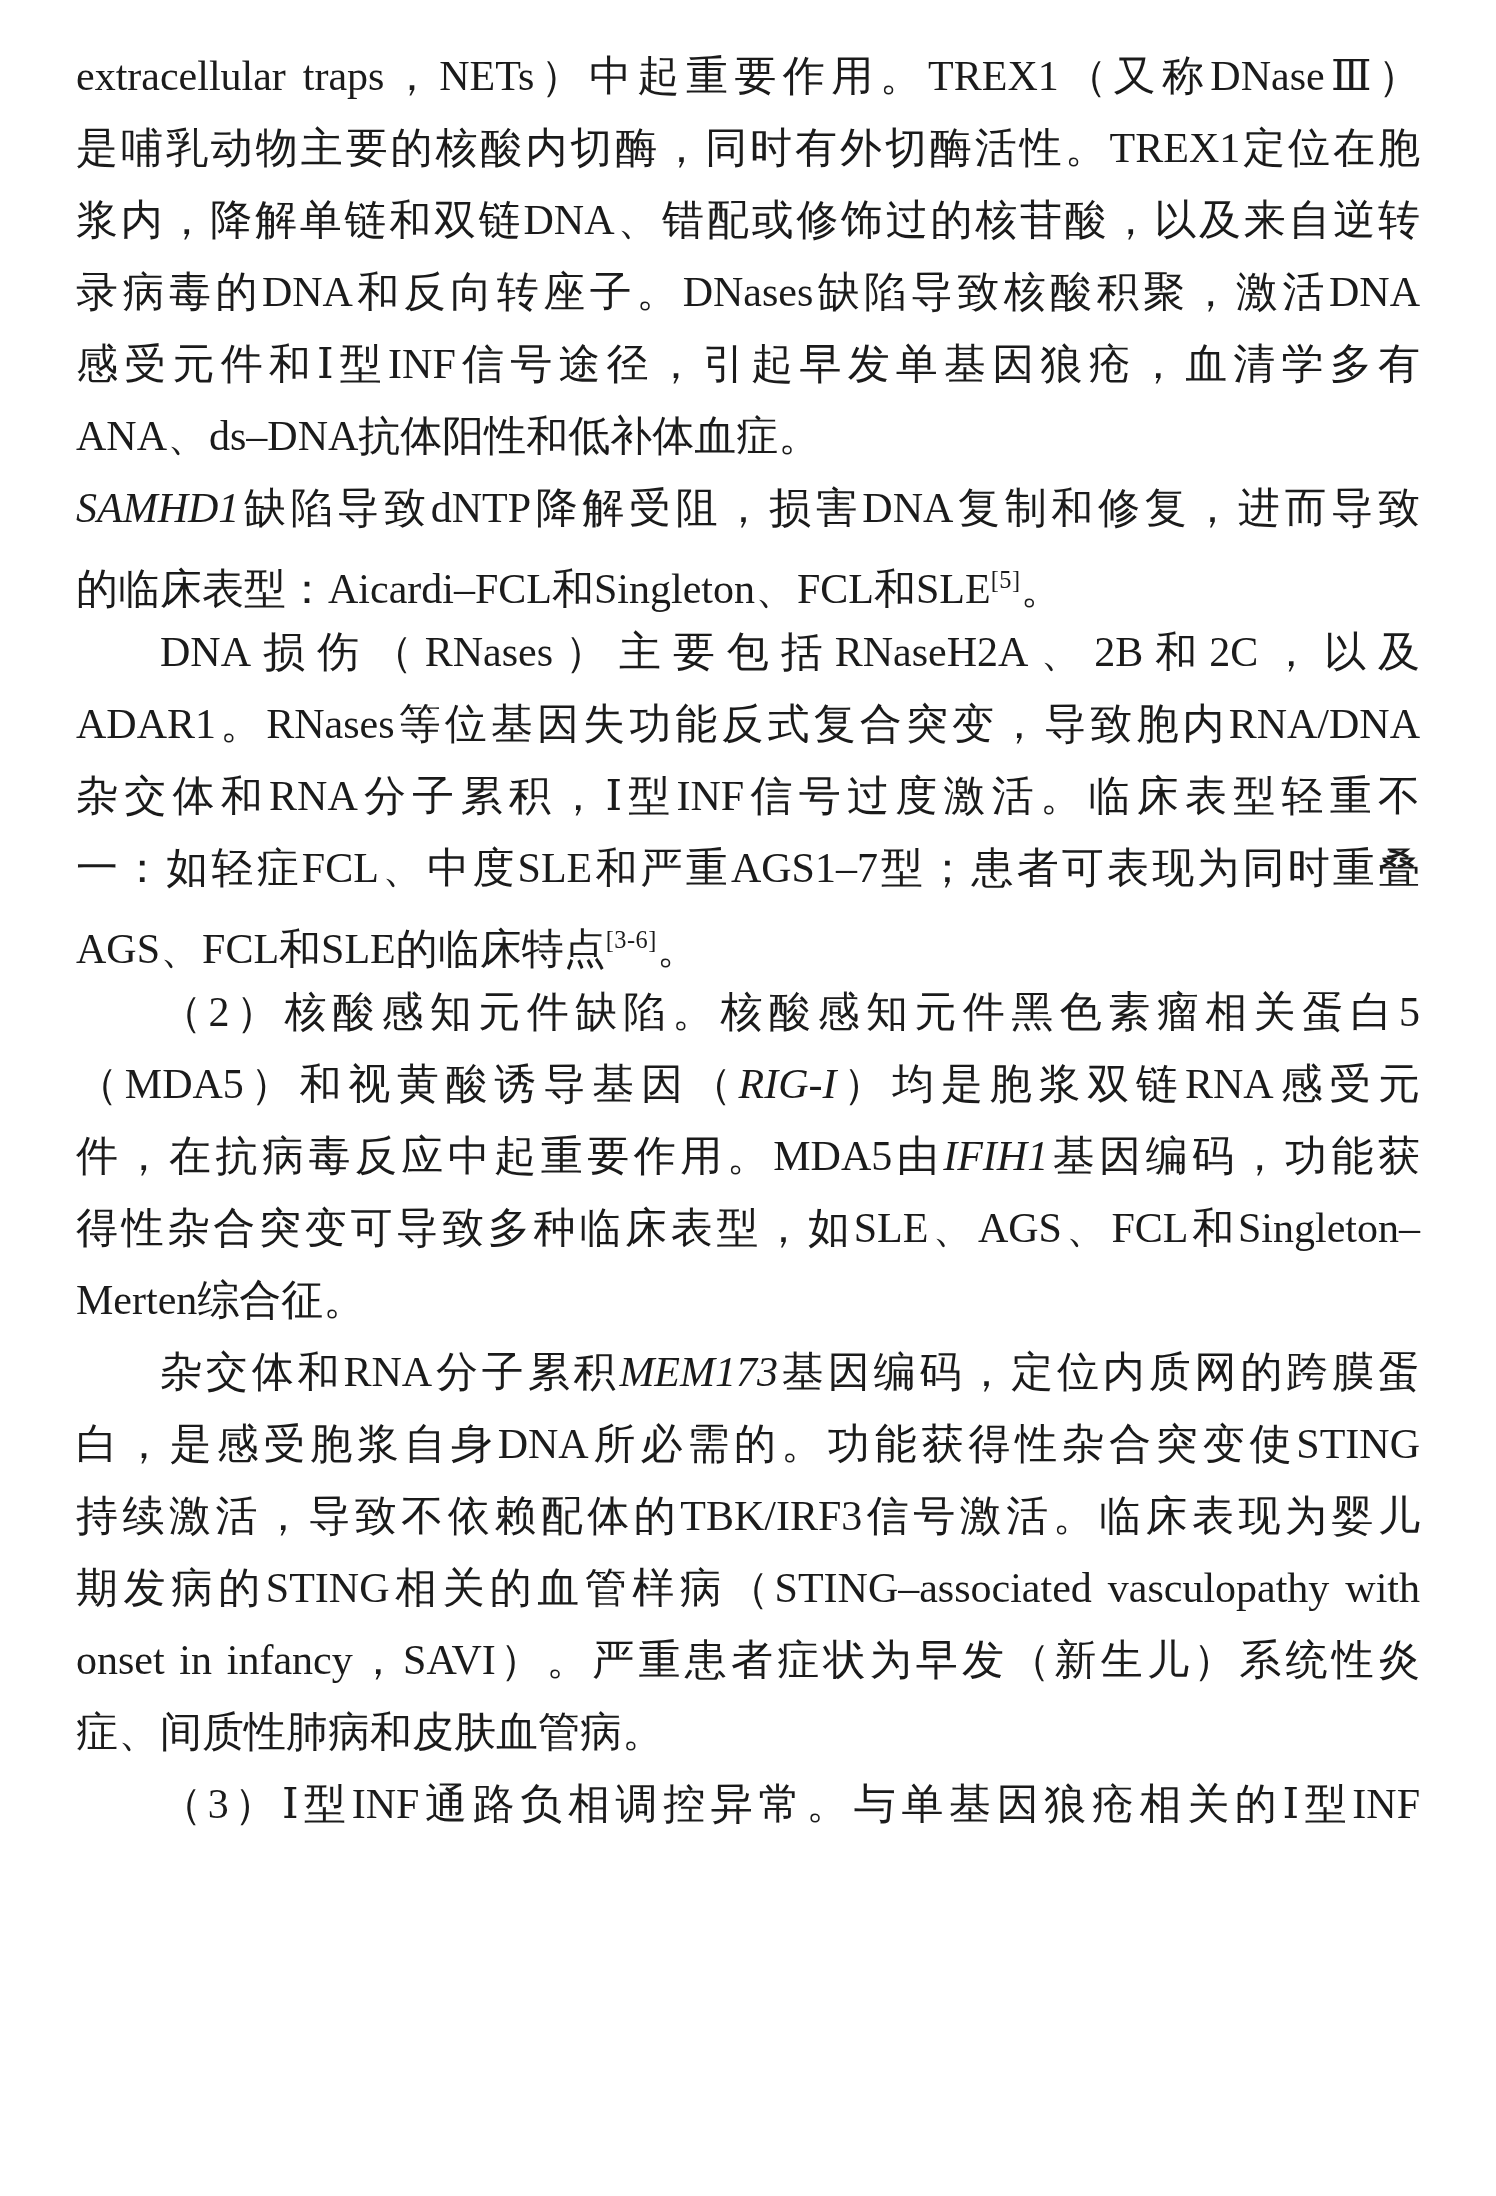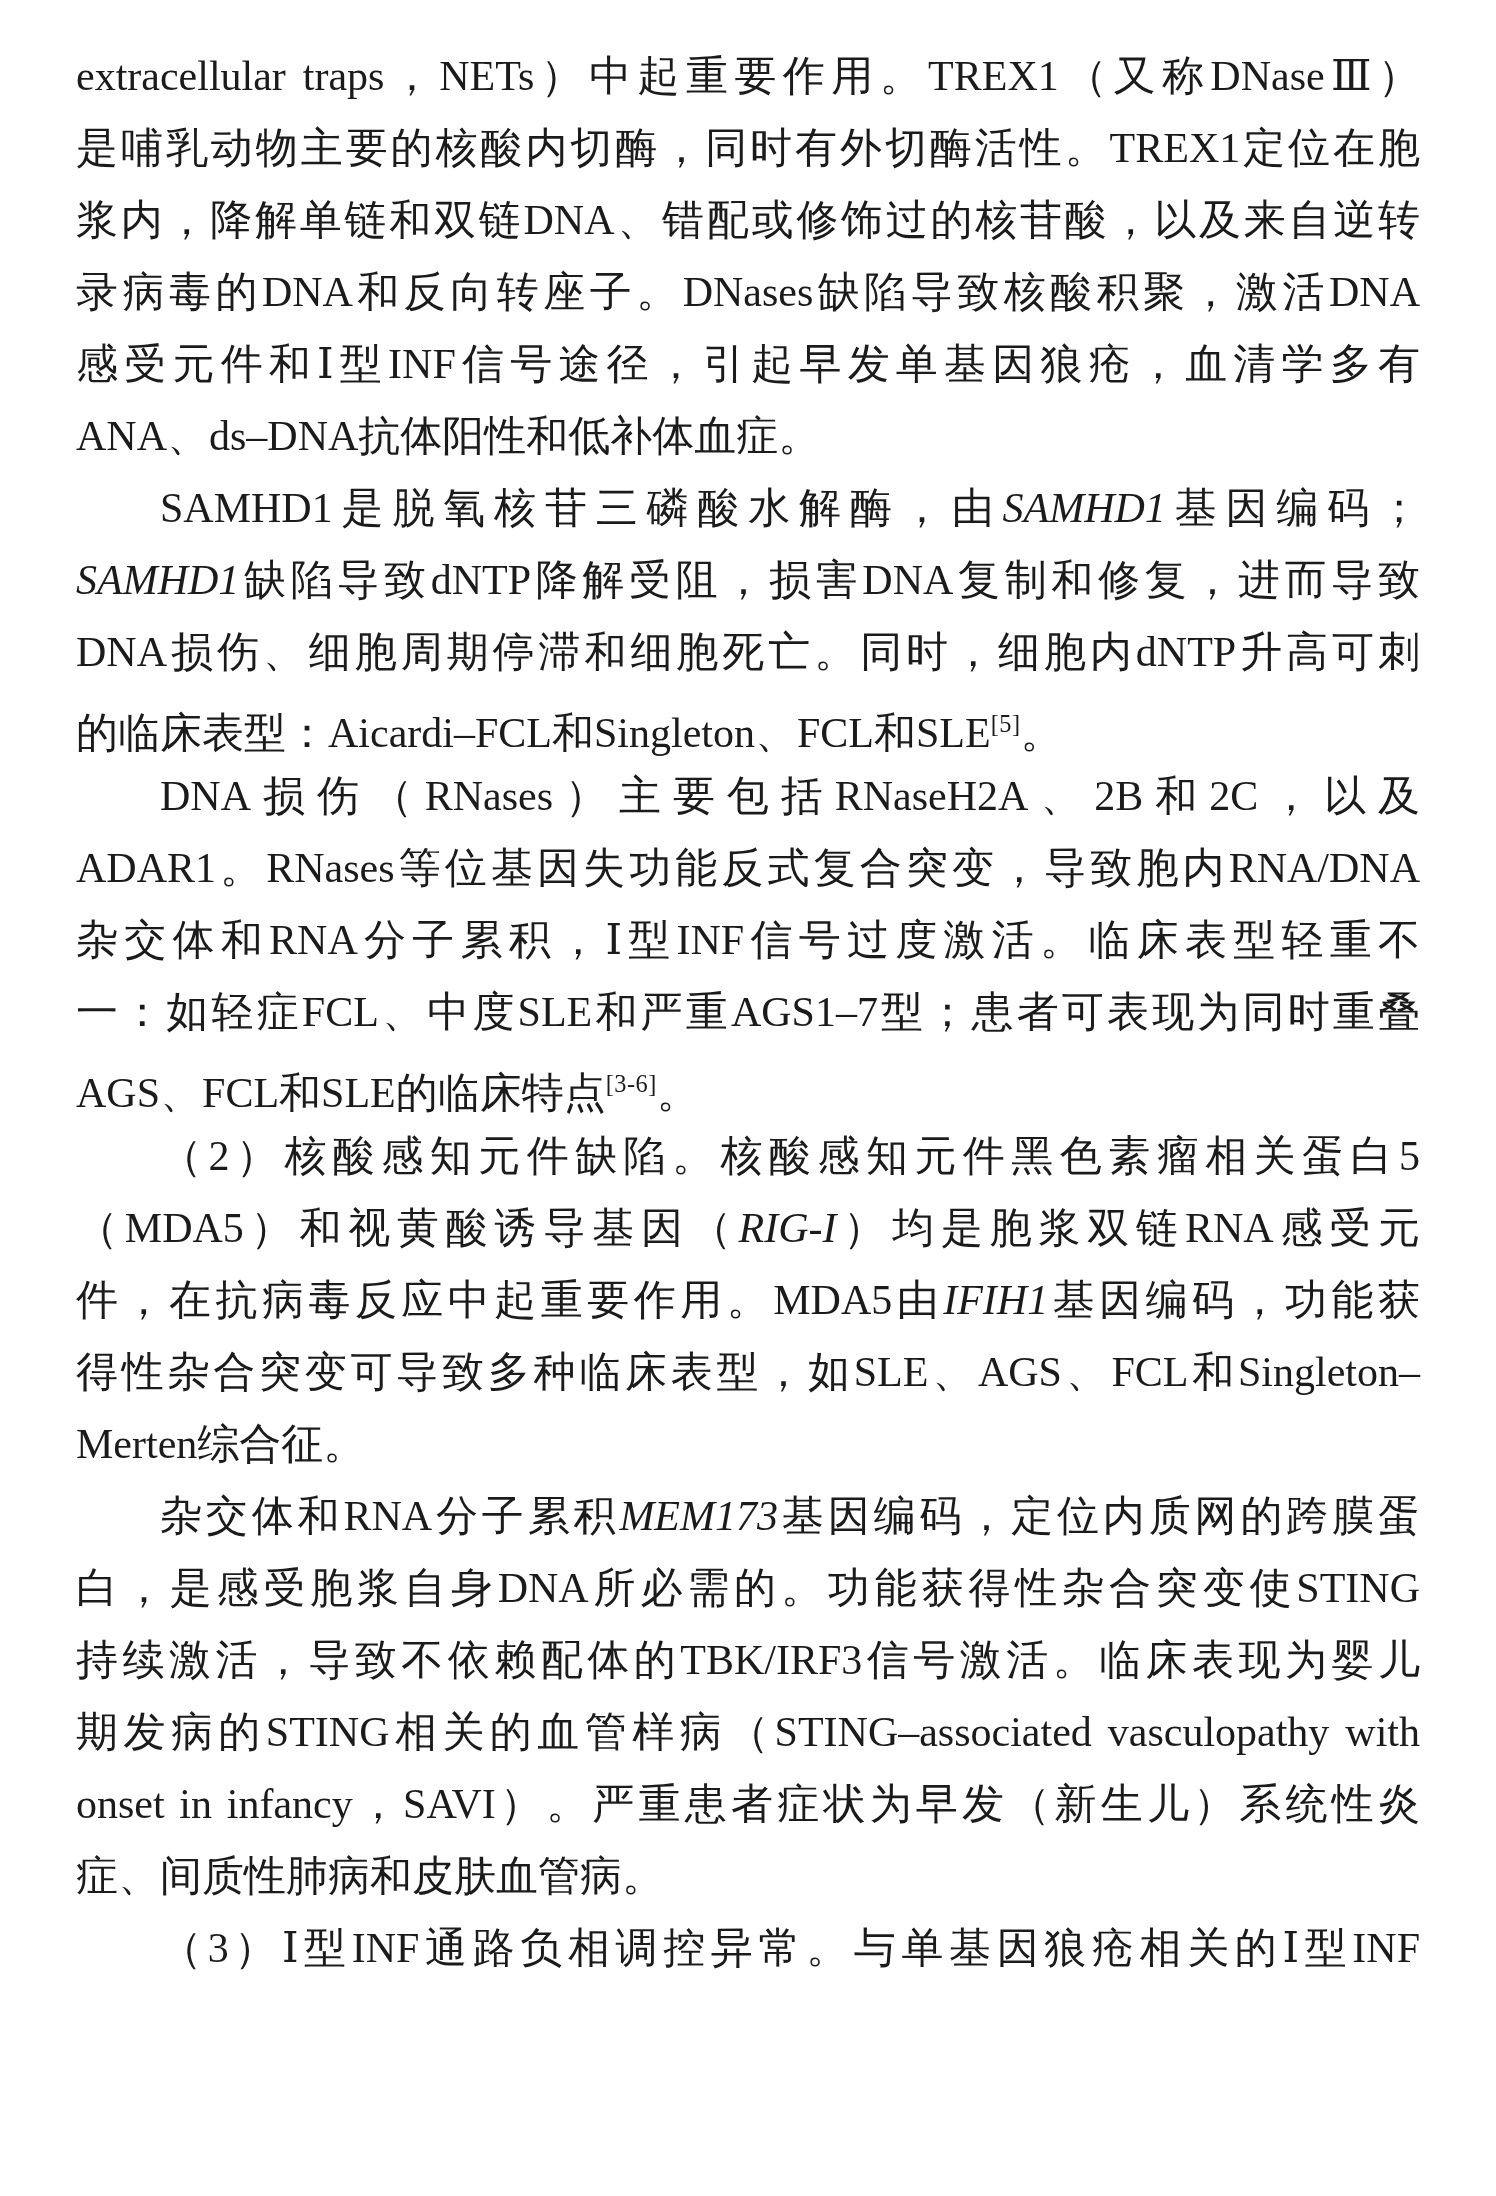--- a/index.html
+++ b/index.html
@@ -49,23 +49,21 @@
 <body>
 
 <div class="page">
   <div class="text-block" style="color: rgb(27, 27, 27);">
       <div class="line"><span class="seg-normal">extracellular traps，NETs）中起重要作用。TREX1（又称DNaseⅢ）</span></div>
       <div class="line"><span class="seg-normal">是哺乳动物主要的核酸内切酶，同时有外切酶活性。TREX1定位在胞</span></div>
       <div class="line"><span class="seg-normal">浆内，降解单链和双链DNA、错配或修饰过的核苷酸，以及来自逆转</span></div>
       <div class="line"><span class="seg-normal">录病毒的DNA和反向转座子。DNases缺陷导致核酸积聚，激活DNA</span></div>
       <div class="line"><span class="seg-normal">感受元件和Ⅰ型INF信号途径，引起早发单基因狼疮，血清学多有</span></div>
       <div class="line para-end"><span class="seg-normal">ANA、ds–DNA抗体阳性和低补体血症。</span></div>
-      <div class="line indent"><span class="seg-normal">SAMHD1是脱氧核苷三磷酸水解酶，由</span><span class="seg-italic">SAMHD1</span><span class="seg-normal">基因编码；</span></div>
       <div class="line"><span class="seg-italic">SAMHD1</span><span class="seg-normal">缺陷导致dNTP降解受阻，损害DNA复制和修复，进而导致</span></div>
-      <div class="line"><span class="seg-normal">DNA损伤、细胞周期停滞和细胞死亡。同时，细胞内dNTP升高可刺</span></div>
       <div class="line para-end"><span class="seg-normal">的临床表型：Aicardi–FCL和Singleton、FCL和SLE</span><span class="seg-super">[5]</span><span class="seg-normal">。</span></div>
       <div class="line indent"><span class="seg-normal">DNA损伤（RNases）主要包括RNaseH2A、2B和2C，以及</span></div>
       <div class="line"><span class="seg-normal">ADAR1。RNases等位基因失功能反式复合突变，导致胞内RNA/DNA</span></div>
       <div class="line"><span class="seg-normal">杂交体和RNA分子累积，Ⅰ型INF信号过度激活。临床表型轻重不</span></div>
       <div class="line"><span class="seg-normal">一：如轻症FCL、中度SLE和严重AGS1–7型；患者可表现为同时重叠</span></div>
       <div class="line para-end"><span class="seg-normal">AGS、FCL和SLE的临床特点</span><span class="seg-super">[3-6]</span><span class="seg-normal">。</span></div>
       <div class="line indent"><span class="seg-normal">（2）核酸感知元件缺陷。核酸感知元件黑色素瘤相关蛋白5</span></div>
       <div class="line"><span class="seg-normal">（MDA5）和视黄酸诱导基因（</span><span class="seg-italic">RIG-I</span><span class="seg-normal">）均是胞浆双链RNA感受元</span></div>
       <div class="line"><span class="seg-normal">件，在抗病毒反应中起重要作用。MDA5由</span><span class="seg-italic">IFIH1</span><span class="seg-normal">基因编码，功能获</span></div>
       <div class="line"><span class="seg-normal">得性杂合突变可导致多种临床表型，如SLE、AGS、FCL和Singleton–</span></div>

